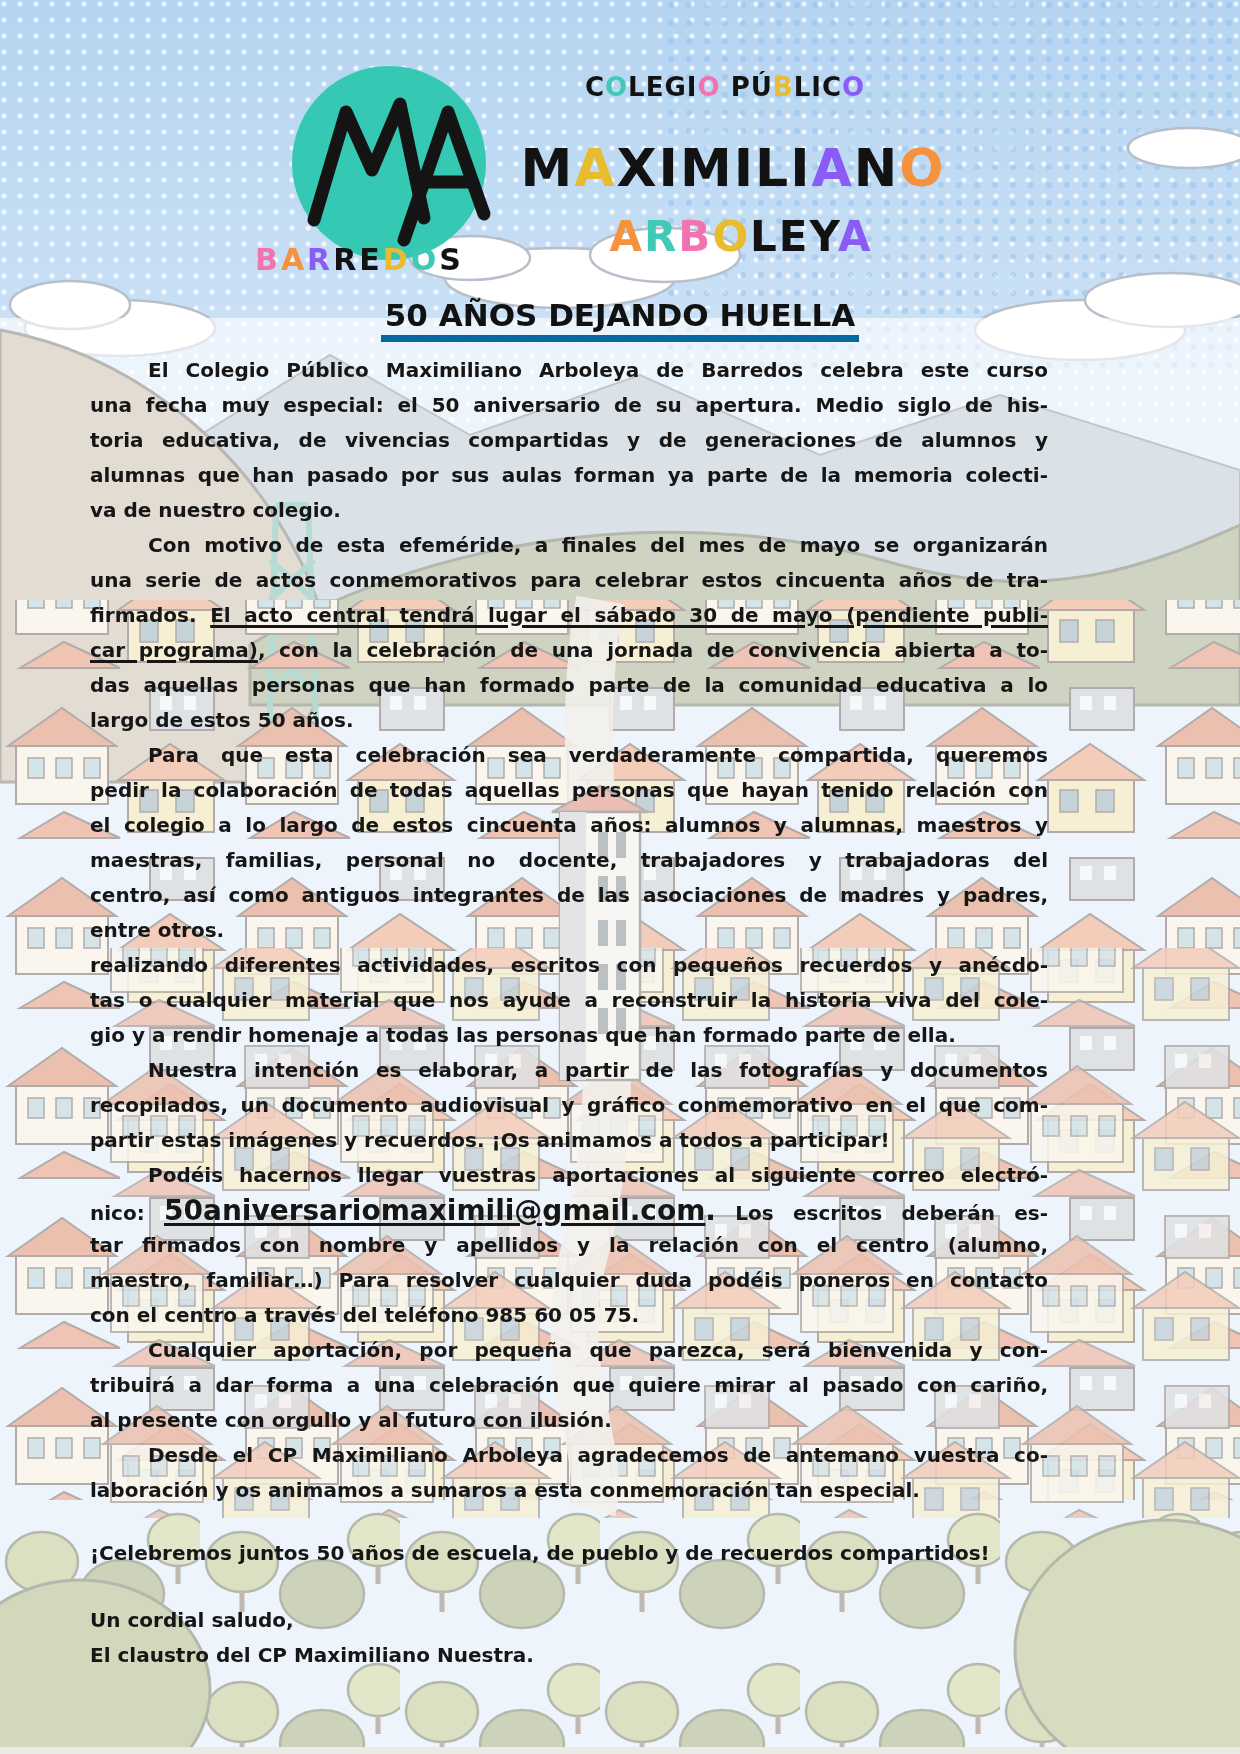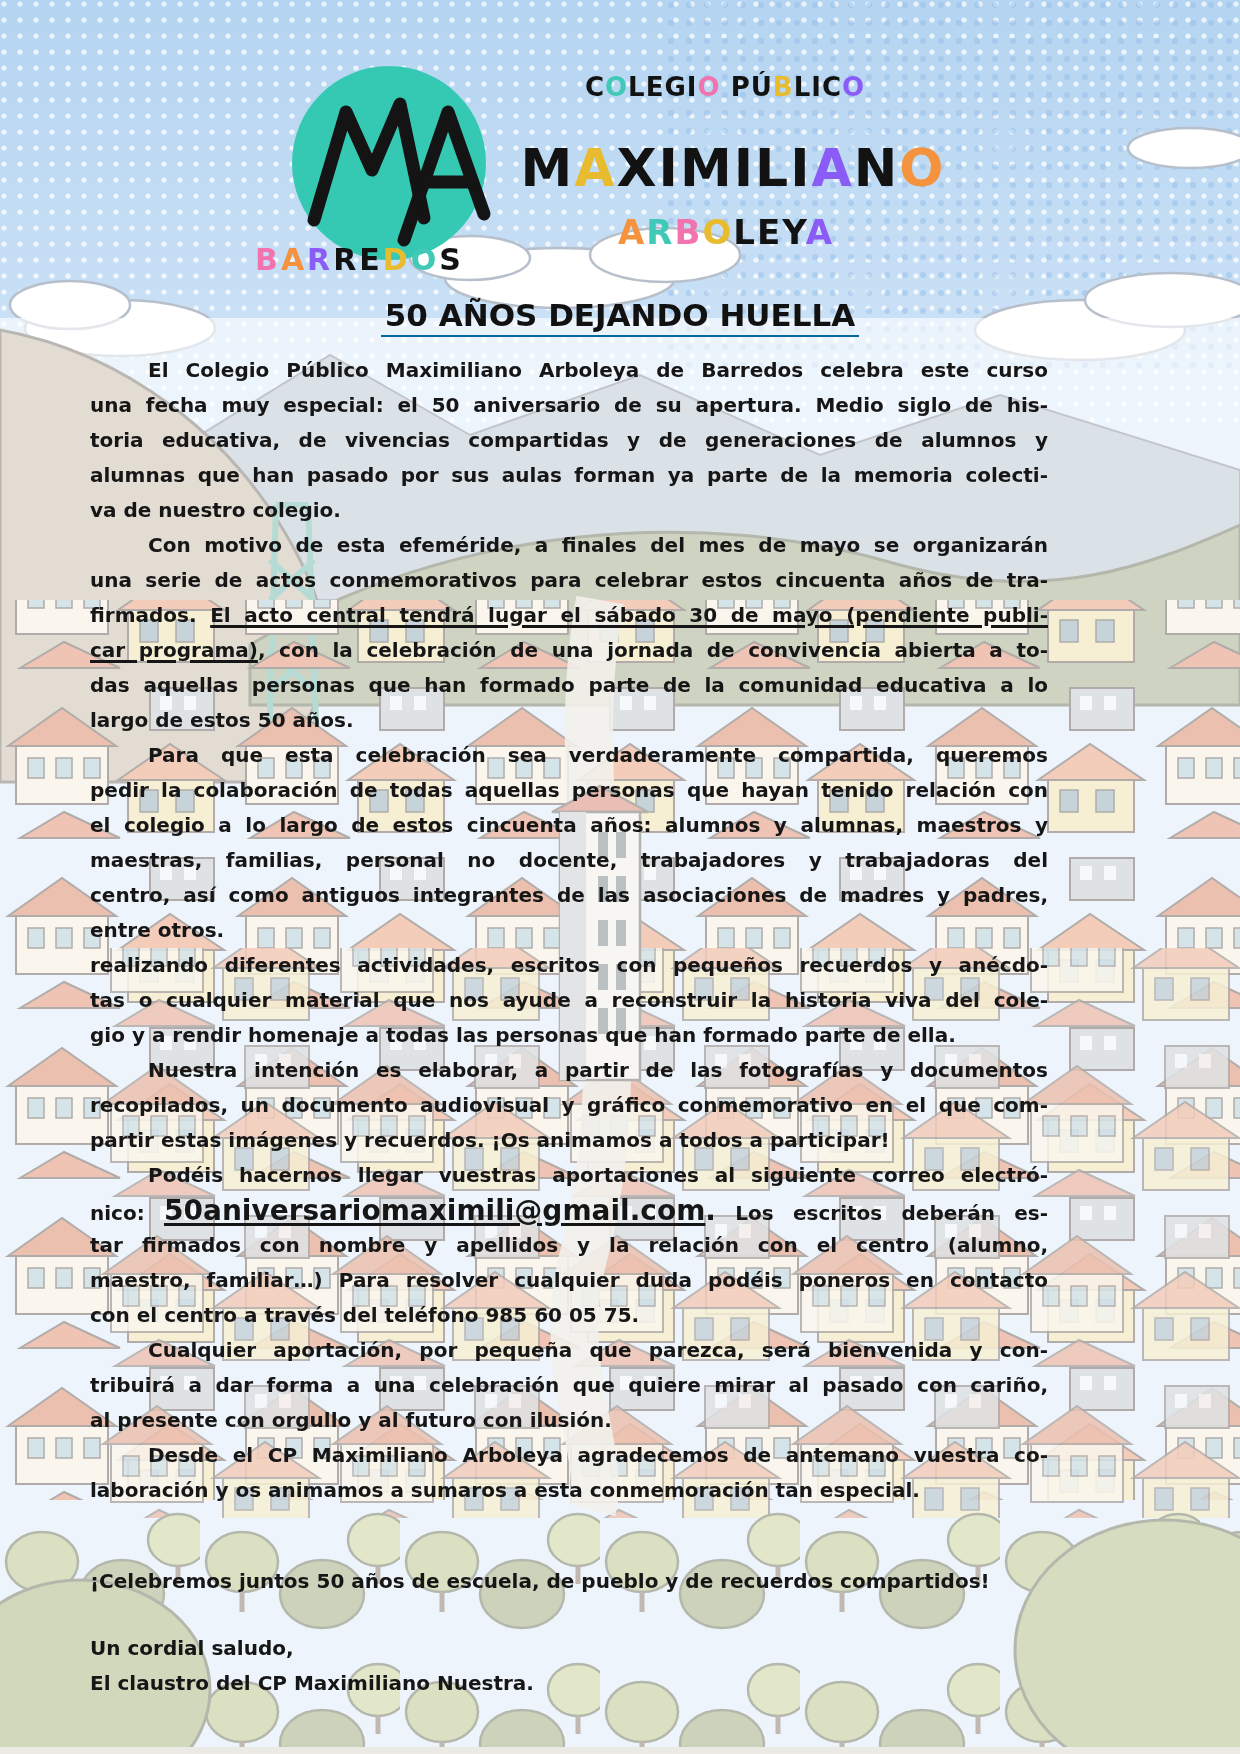--- a/index.html
+++ b/index.html
@@ -8,32 +8,32 @@
   .bg{position:absolute;left:0;top:0;width:1240px;height:1754px;z-index:0;}
   .content{position:absolute;left:0;top:0;width:1240px;height:1754px;z-index:1;}
 
   
   .logo-wrap{position:absolute;left:285px;top:58px;width:230px;height:240px;}
   .logo-caption{position:absolute;left:255px;top:242px;width:260px;text-align:left;
        font-size:30px;font-weight:bold;letter-spacing:3px;color:#121212;}
   .school-name{position:absolute;left:510px;top:0;width:430px;text-align:center;color:#121212;}
   .name-line-1{position:absolute;left:0;top:72px;width:430px;font-size:26px;font-weight:bold;letter-spacing:1px;}
   .name-line-2{position:absolute;left:8px;top:138px;width:430px;font-size:52px;font-weight:bold;letter-spacing:2px;}
-  .name-line-3{position:absolute;left:1px;top:212px;width:430px;font-size:34px;font-weight:bold;letter-spacing:2px;}
+  .name-line-3{position:absolute;left:16px;top:212px;width:430px;font-size:42px;font-weight:bold;letter-spacing:2px;}
 
   
   .doc-title{position:absolute;left:70px;top:297px;width:1100px;text-align:center;
        font-size:31px;font-weight:bold;color:#111;}
-  .doc-title span{border-bottom:2px solid #0369a1;padding:0 4px 2px 4px;}
+  .doc-title span{border-bottom:7px solid #0369a1;padding:0 4px 2px 4px;}
 
   
   .body-text{position:absolute;left:90px;top:353px;width:958px;color:#161616;
        font-size:20px;font-weight:bold;}
   .para{margin:0;}
-  .para.gap1{margin-top:56px;}
+  .para.gap1{margin-top:28px;}
   .para.gap2{margin-top:32px;}
   .line{height:35px;line-height:35px;text-align:justify;text-align-last:justify;overflow:hidden;}
   .line.nojust{text-align:center;text-align-last:left;white-space:nowrap;overflow:visible;}
   .line.ind{text-indent:58px;}
   .u{text-decoration:underline;text-decoration-thickness:2.5px;text-underline-offset:3px;}
   .big{font-size:28px;}
   .email{color:#161616;cursor:pointer;}
 </style>
 </head>
 <body>

